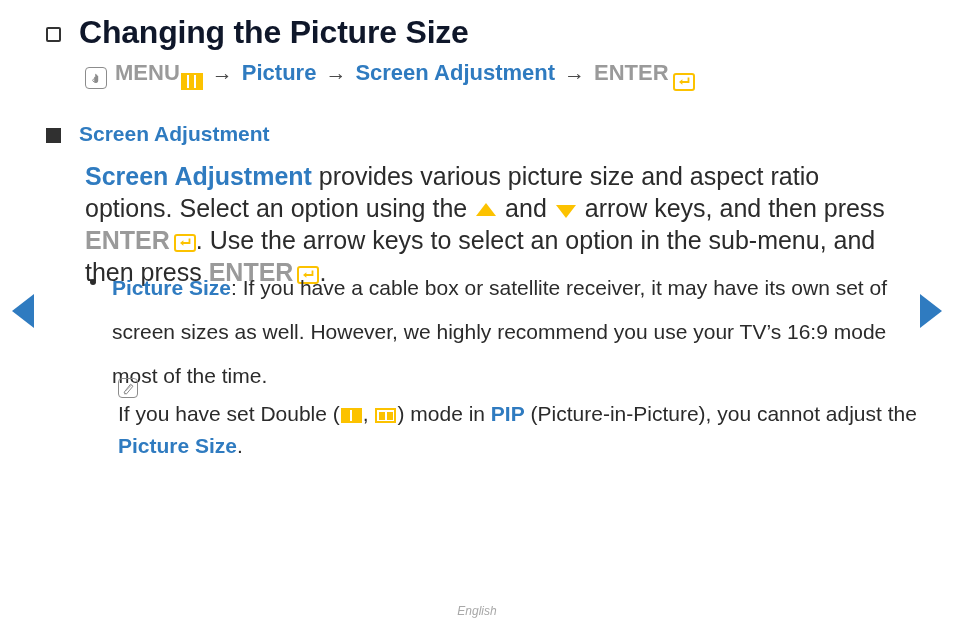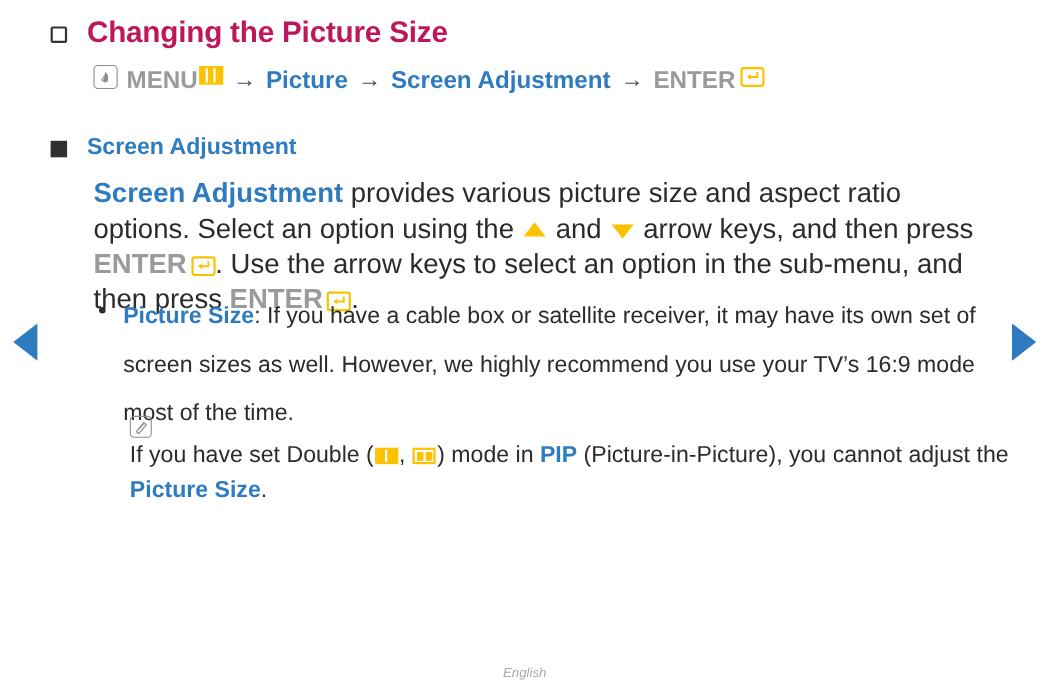--- a/index.html
+++ b/index.html
@@ -54,33 +54,33 @@
     width: 15px;
     height: 15px;
     border: 2px solid #333333;
     border-radius: 2px;
     box-sizing: border-box;
     margin-right: 18px;
     position: relative;
     top: 2px;
   }
   .title-text {
-    font-size: 27px;
+    font-size: 32px;
     font-weight: bold;
-    color: #be185d;
+    color: #0f172a;
     letter-spacing: -0.2px;
   }
 
   
   .menu-path {
     position: absolute;
     left: 85px;
     top: 58px;
     display: flex;
-    align-items: flex-start;
+    align-items: flex-end;
     font-size: 22px;
     line-height: 30px;
     white-space: nowrap;
   }
   .menu-path > * { flex: none; }
 
   .icon-hand {
     width: 22px;
     height: 22px;
     border: 1.6px solid #8c8c8c;

